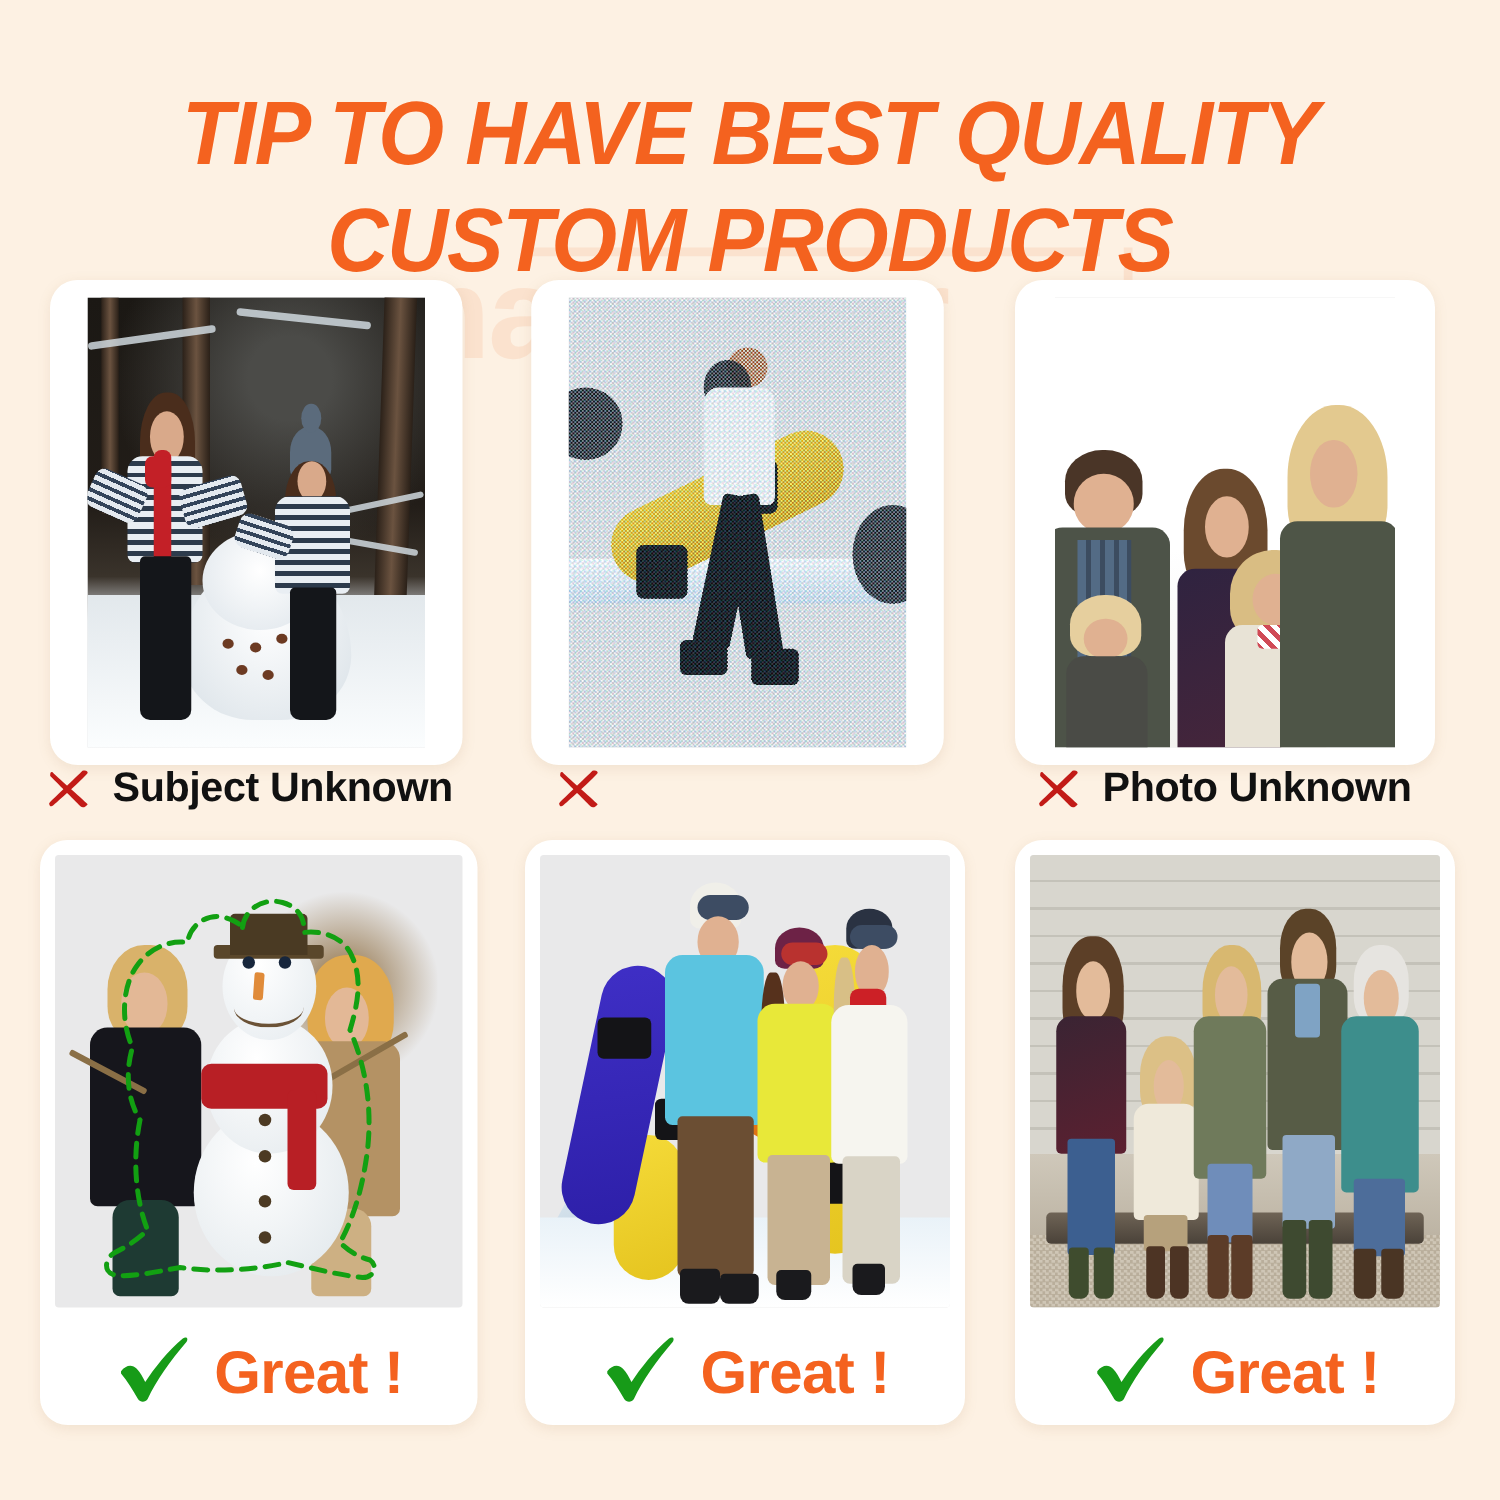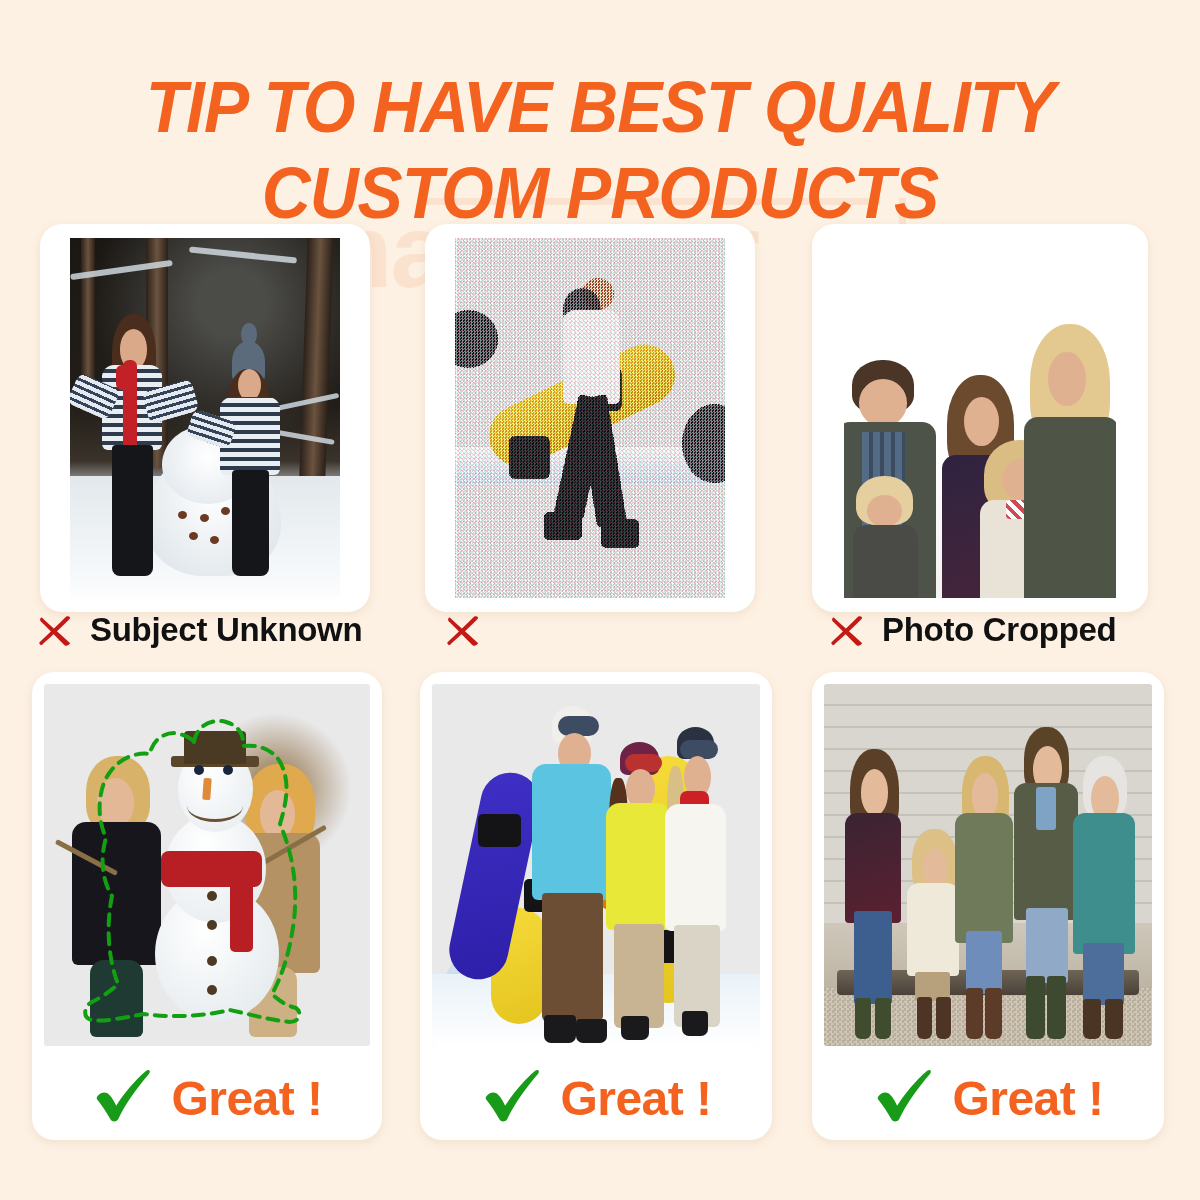--- a/index.html
+++ b/index.html
@@ -362,21 +362,21 @@
       <svg class="xicon" viewBox="0 0 48 48">
         <path d="M7 9 C15 17 34 33 41 40 C39 43 36 44 34 42 C27 35 11 19 5 13 C5 10 5 9 7 9 Z" fill="#C21B17"></path>
         <path d="M41 10 C34 18 16 34 8 41 C6 43 4 42 4 39 C11 32 29 15 36 8 C39 7 41 8 41 10 Z" fill="#C21B17"></path>
       </svg>
     </div>
     <div class="lab1 p3">
       <svg class="xicon" viewBox="0 0 48 48">
         <path d="M7 9 C15 17 34 33 41 40 C39 43 36 44 34 42 C27 35 11 19 5 13 C5 10 5 9 7 9 Z" fill="#C21B17"></path>
         <path d="M41 10 C34 18 16 34 8 41 C6 43 4 42 4 39 C11 32 29 15 36 8 C39 7 41 8 41 10 Z" fill="#C21B17"></path>
       </svg>
-      <span>Photo Cropped</span>
+      <span>Photo Unknown</span>
     </div>
 
     <div class="card r2 r2c1">
       <div class="photo ph-snowman">
         <div class="glow"></div>
 
         <div class="wom" style="left:8%;top:20%;width:34%;height:76%;">
           <div class="w-hair" style="left:14%;top:0;width:58%;height:28%;background:#d9b26a;"></div>
           <div class="w-head" style="left:24%;top:8%;width:34%;height:18%;"></div>
           <div class="w-coat" style="left:2%;top:24%;width:80%;height:52%;background:#16161c;"></div>

